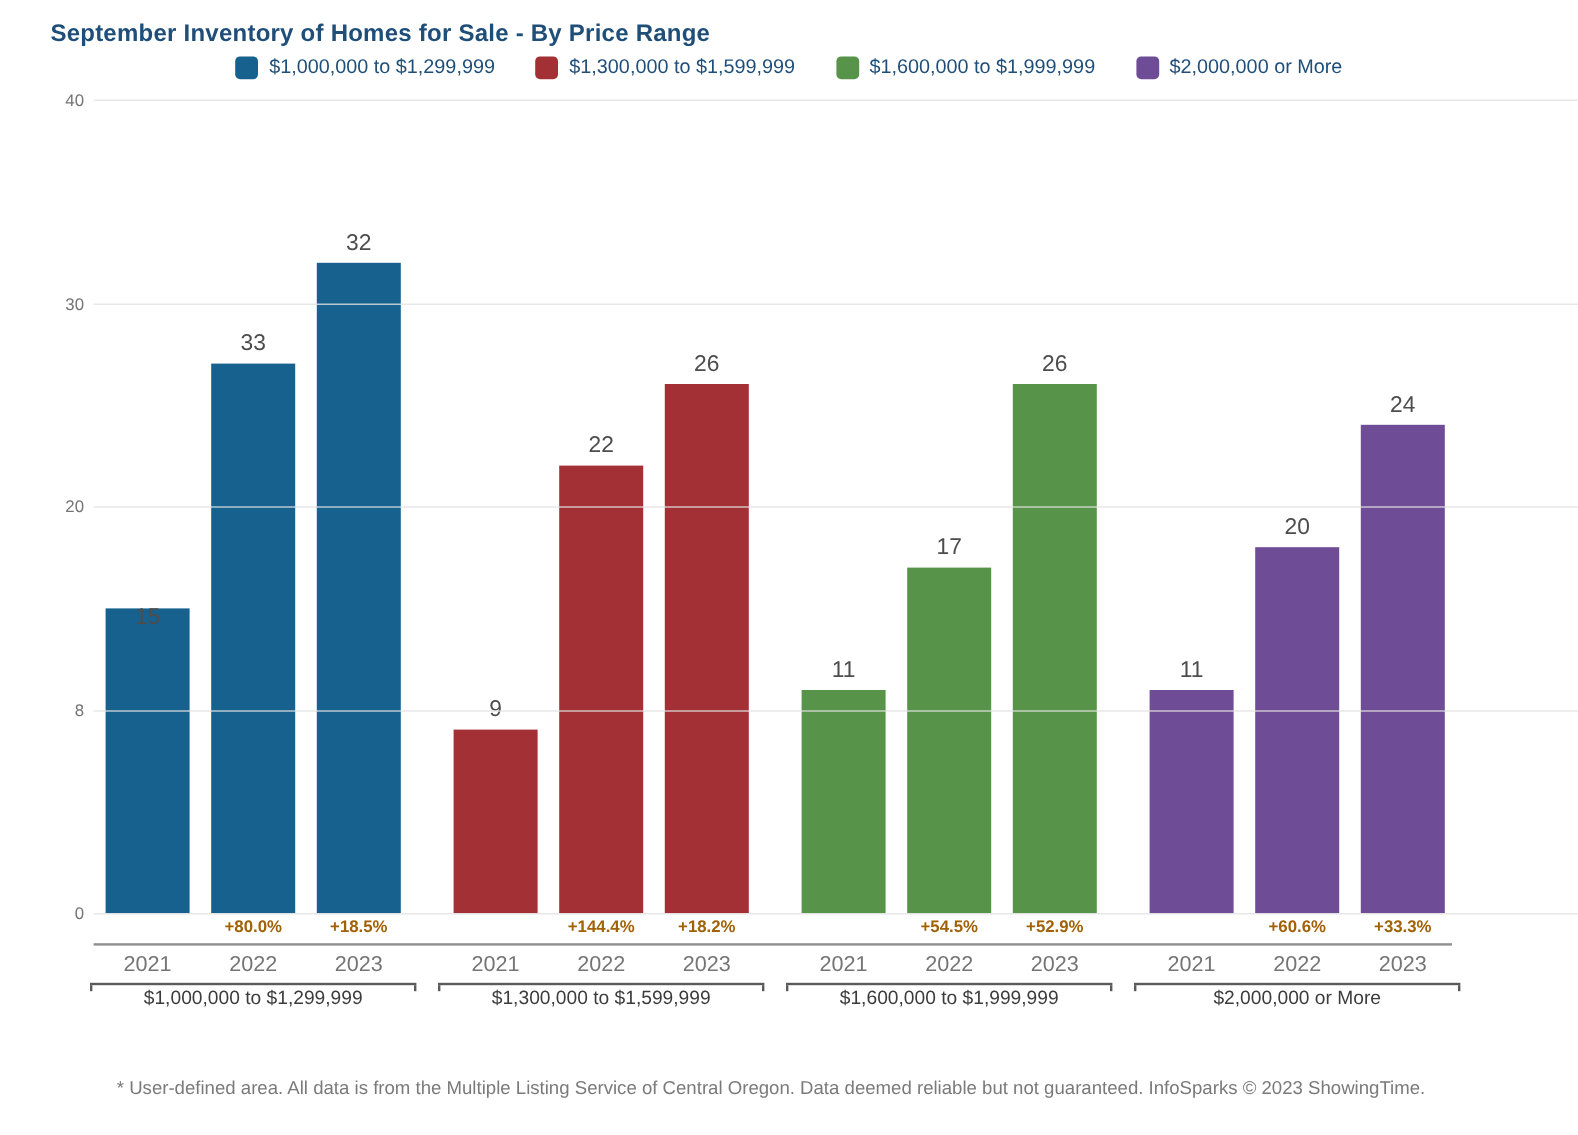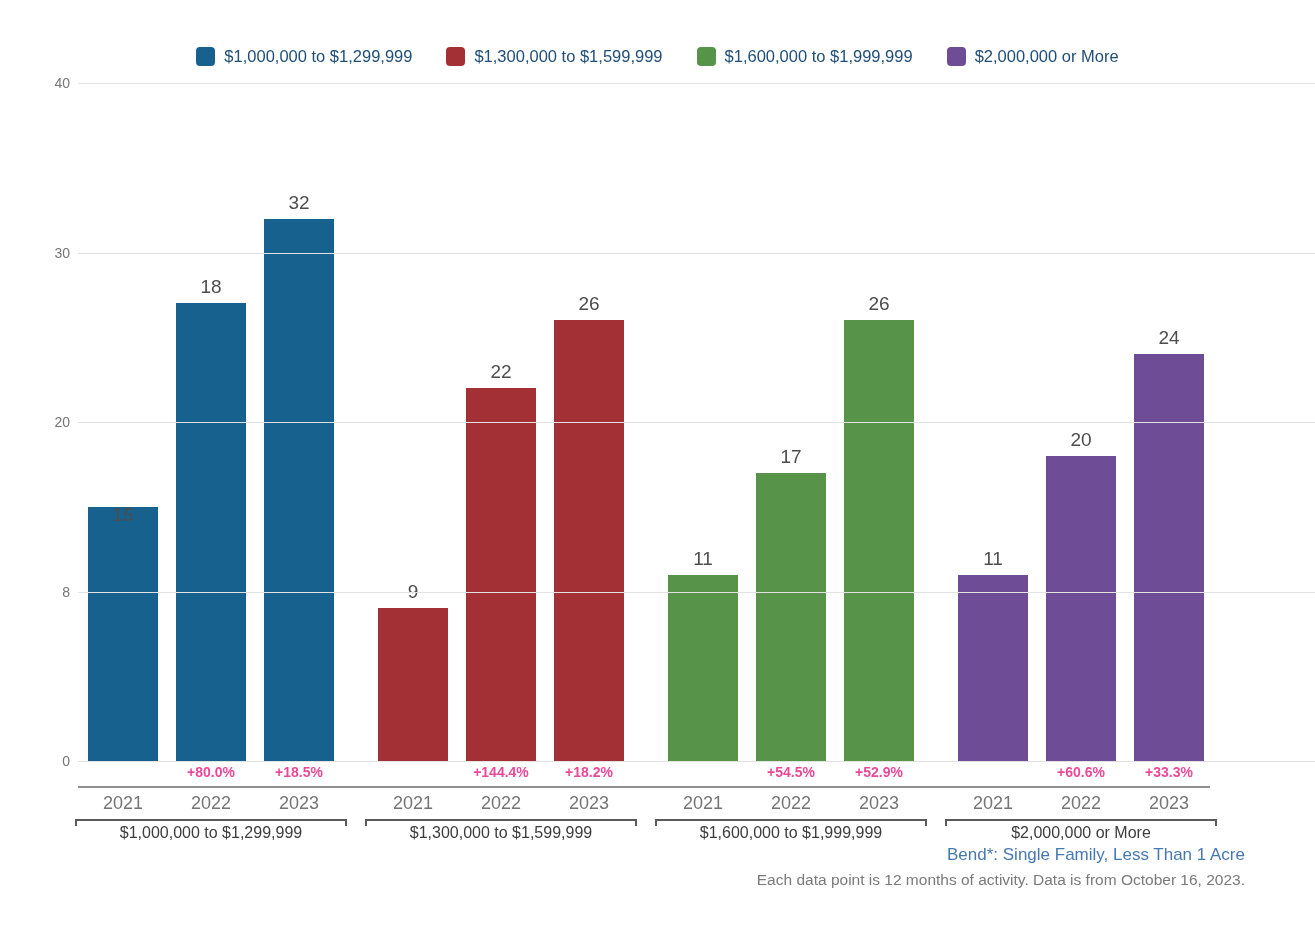--- a/index.html
+++ b/index.html
@@ -28,21 +28,21 @@
     text-align: right; font-size: 14px; color: #757575; line-height: 20px;
   }
 
   .bar { position: absolute; cursor: pointer; }
   .bar-value {
     position: absolute; width: 88px; height: 22px; text-align: center;
     font-size: 19px; color: #4D4D4D; line-height: 22px;
   }
   .pct-label {
     position: absolute; top: 763px; width: 88px; height: 18px; text-align: center;
-    font-size: 14px; font-weight: bold; color: #ec4899; line-height: 18px;
+    font-size: 14px; font-weight: bold; color: #a16207; line-height: 18px;
   }
   .axis-line { position: absolute; top: 786px; left: 78px; width: 1132px; height: 2px; background: #8F8F8F; }
   .year-label {
     position: absolute; top: 792px; width: 88px; height: 22px; text-align: center;
     font-size: 18px; color: #757575; line-height: 22px;
   }
   .bracket { position: absolute; top: 819px; height: 7px; border-top: 2px solid #5A5A5A; }
   .bracket::before, .bracket::after {
     content: ""; position: absolute; top: 0; width: 2px; height: 5px; background: #5A5A5A;
   }
@@ -63,20 +63,21 @@
   }
   .disclaimer {
     position: absolute; left: 0; top: 899px; width: 1285px;
     text-align: center; font-size: 15.5px; color: #7A7A7A;
   }
 </style>
 </head>
 <body>
 
 <div id="chart-root">
+  <div class="chart-title">September Inventory of Homes for Sale - By Price Range</div>
   <div class="legend" id="legend">
       <div class="legend-item">
         <div class="legend-swatch" style="background: rgb(23, 97, 143);"></div>
         <div class="legend-label">$1,000,000 to $1,299,999</div>
       </div>
       <div class="legend-item">
         <div class="legend-swatch" style="background: rgb(163, 48, 52);"></div>
         <div class="legend-label">$1,300,000 to $1,599,999</div>
       </div>
       <div class="legend-item">
@@ -86,21 +87,21 @@
       <div class="legend-item">
         <div class="legend-swatch" style="background: rgb(111, 77, 150);"></div>
         <div class="legend-label">$2,000,000 or More</div>
       </div>
     </div>
   <div id="plot">
       <div class="bar" style="left: 88px; top: 506.75px; width: 70px; height: 254.25px; background: rgb(23, 97, 143);"></div>
       <div class="bar-value" style="left: 79px; top: 479.75px; margin-top: 24px;">15</div>
       <div class="year-label" style="left: 79px;">2021</div>
       <div class="bar" style="left: 176px; top: 303.35px; width: 70px; height: 457.65px; background: rgb(23, 97, 143);"></div>
-      <div class="bar-value" style="left: 167px; top: 276.35px;">18</div>
+      <div class="bar-value" style="left: 167px; top: 276.35px;">33</div>
       <div class="pct-label" style="left: 167px;">+80.0%</div>
       <div class="year-label" style="left: 167px;">2022</div>
       <div class="bar" style="left: 264px; top: 218.6px; width: 70px; height: 542.4px; background: rgb(23, 97, 143);"></div>
       <div class="bar-value" style="left: 255px; top: 191.6px;">32</div>
       <div class="pct-label" style="left: 255px;">+18.5%</div>
       <div class="year-label" style="left: 255px;">2023</div>
       <div class="bracket" style="left: 75px; width: 272px;"></div>
       <div class="group-label" style="left: 75px; width: 272px;">$1,000,000 to $1,299,999</div>
       <div class="bar" style="left: 378px; top: 608.45px; width: 70px; height: 152.55px; background: rgb(163, 48, 52);"></div>
       <div class="bar-value" style="left: 369px; top: 581.45px;">9</div>
@@ -136,22 +137,21 @@
       <div class="pct-label" style="left: 1037px;">+60.6%</div>
       <div class="year-label" style="left: 1037px;">2022</div>
       <div class="bar" style="left: 1134px; top: 354.2px; width: 70px; height: 406.8px; background: rgb(111, 77, 150);"></div>
       <div class="bar-value" style="left: 1125px; top: 327.2px;">24</div>
       <div class="pct-label" style="left: 1125px;">+33.3%</div>
       <div class="year-label" style="left: 1125px;">2023</div>
       <div class="bracket" style="left: 945px; width: 272px;"></div>
       <div class="group-label" style="left: 945px; width: 272px;">$2,000,000 or More</div>
     </div>
   <div class="axis-line"></div>
-  <div class="area-note">Bend*: Single Family, Less Than 1 Acre</div>
-  <div class="data-note">Each data point is 12 months of activity. Data is from October 16, 2023.</div>
+  <div class="disclaimer">* User-defined area. All data is from the Multiple Listing Service of Central Oregon. Data deemed reliable but not guaranteed. InfoSparks © 2023 ShowingTime.</div>
 <div class="gridline" style="top: 761px;"></div>
     <div class="y-label" style="top: 751px;">0</div>
     <div class="gridline" style="top: 591.5px;"></div>
     <div class="y-label" style="top: 581.5px;">8</div>
     <div class="gridline" style="top: 422px;"></div>
     <div class="y-label" style="top: 412px;">20</div>
     <div class="gridline" style="top: 252.5px;"></div>
     <div class="y-label" style="top: 242.5px;">30</div>
     <div class="gridline" style="top: 83px;"></div>
     <div class="y-label" style="top: 73px;">40</div>

